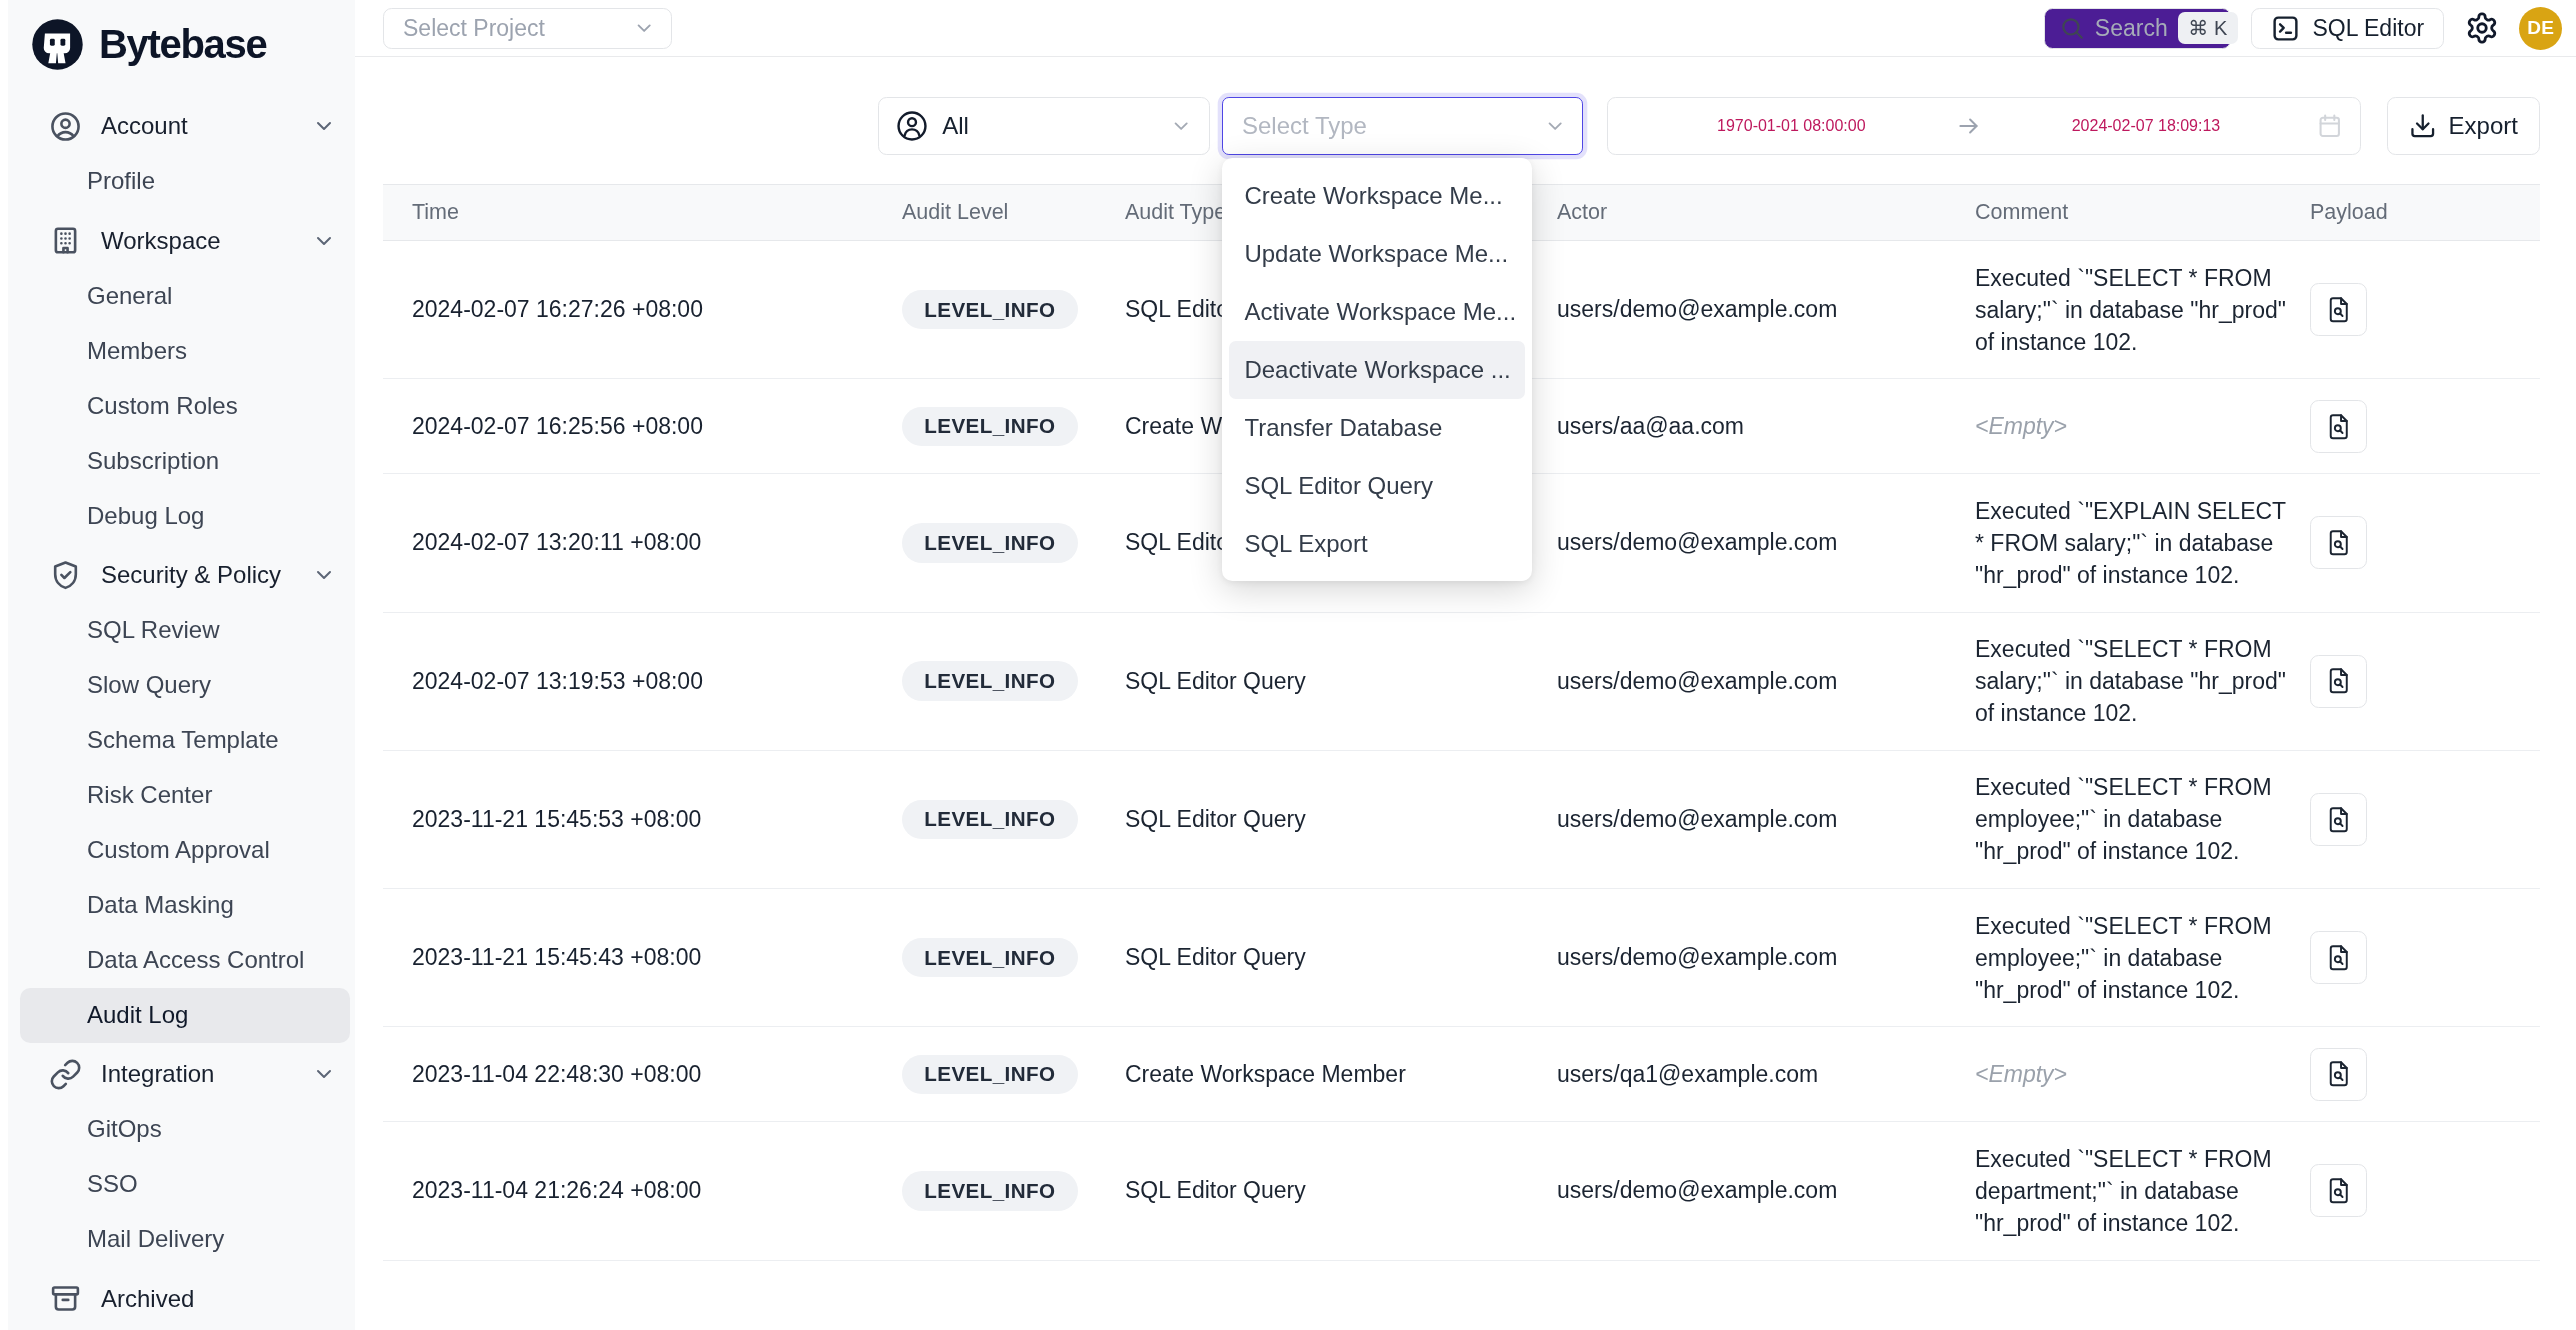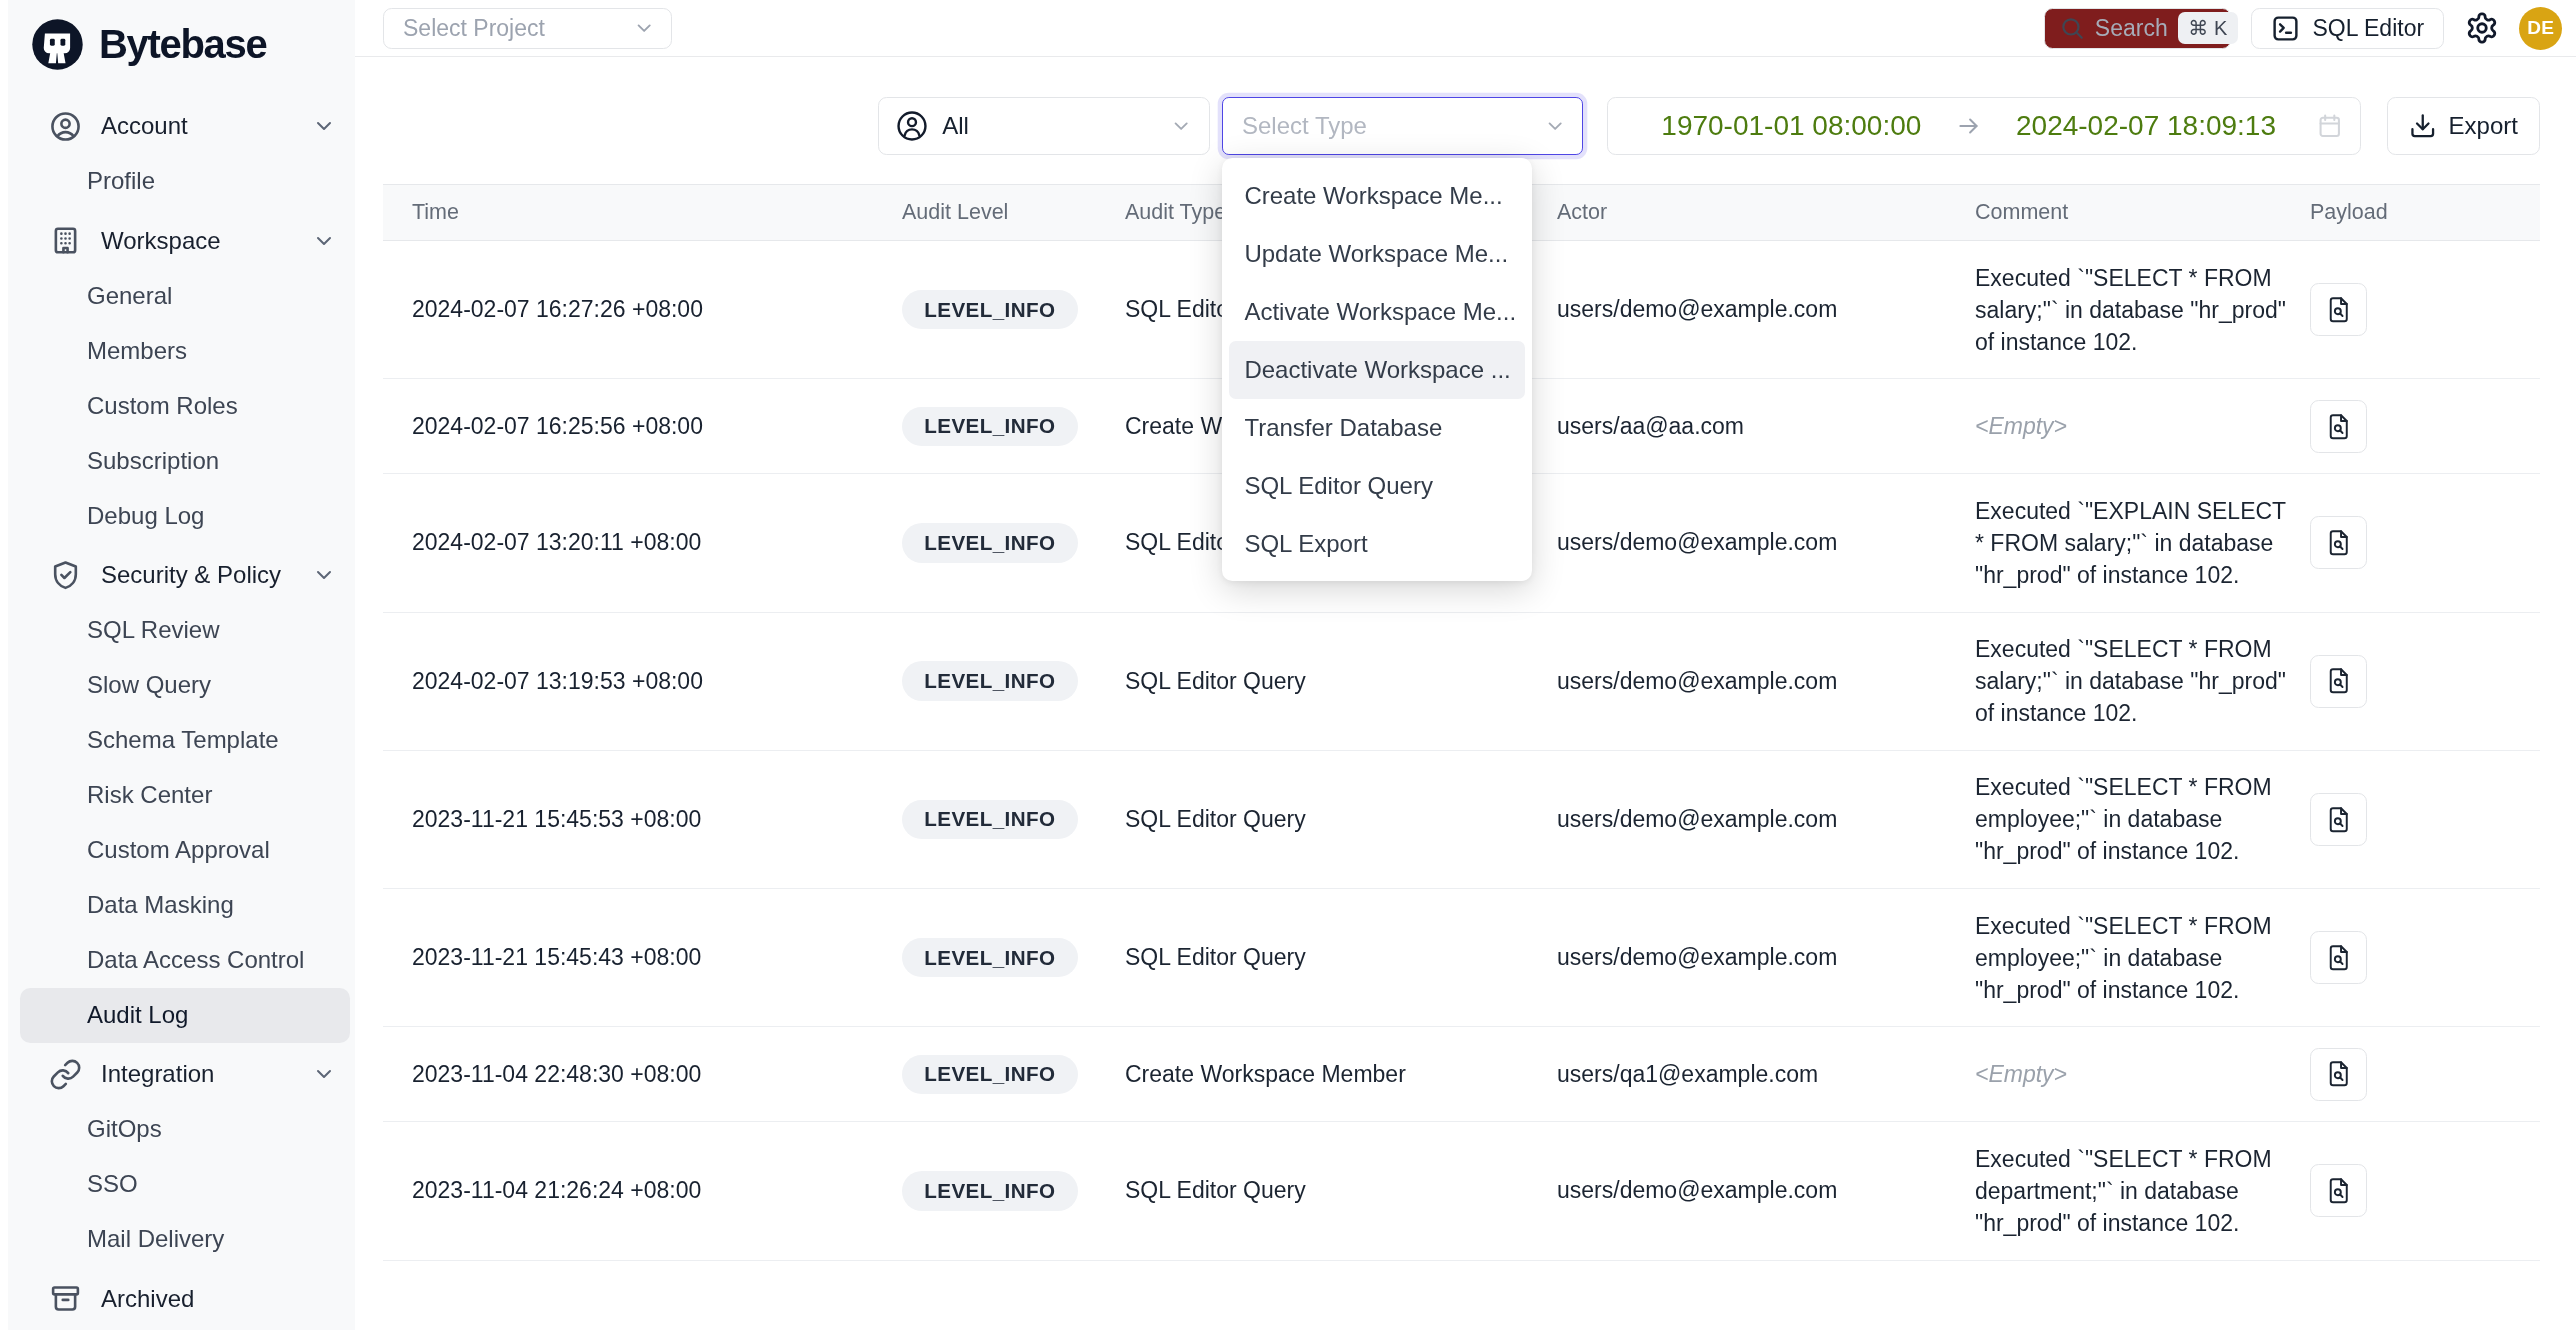--- a/index.html
+++ b/index.html
@@ -34,42 +34,42 @@
 
   
   .main { position:absolute; left:355px; top:0; width:2221px; height:1330px; background:#fff; }
 
   .topbar { height:57px; border-bottom:0.9px solid #e9eaec; display:flex; align-items:center; padding:0 13.7px 0 28px; }
   .project-select { width:289px; height:41px; background:#fff; border:0.9px solid #e3e5e8; border-radius:8.6px; display:flex; align-items:center; justify-content:space-between; padding:0 15.5px 0 19px; cursor:pointer; }
   .project-select .ps-label { font-size:23px; color:#9ca3af; }
   .project-select .chevron { color:#9ca3af; }
   .project-select .chevron svg { width:22.3px; height:22.3px; }
   .topbar-right { margin-left:auto; display:flex; align-items:center; gap:20.6px; }
-  .searchbox { width:187px; height:41px; border:0.9px solid #e3e5e8; border-radius:8.6px; display:flex; align-items:center; gap:10.3px; padding:0 7.7px 0 13.7px; cursor:text; background:#7f1d1d; }
+  .searchbox { width:187px; height:41px; border:0.9px solid #e3e5e8; border-radius:8.6px; display:flex; align-items:center; gap:10.3px; padding:0 7.7px 0 13.7px; cursor:text; background:#4c1d95; }
   .searchbox .mag { color:#3f4653; }
   .search-text { flex:1; font-size:23px; color:#a6acb8; }
   .kbd { background:#eef0f3; border-radius:6.9px; padding:4.3px 10.3px; font-size:20px; color:#3f4653; white-space:nowrap; }
   .sql-editor-btn { height:41px; background:#fff; border:0.9px solid #e3e5e8; border-radius:8.6px; display:flex; align-items:center; gap:12px; padding:0 19px; font-size:23px; color:#16202e; cursor:pointer; }
   .sql-editor-btn .si svg { width:29px; height:29px; }
   .gear-btn { background:none; border:none; padding:0; color:#10182a; cursor:pointer; }
   .gear-btn svg { width:34px; height:34px; }
   .avatar { width:43px; height:43px; border-radius:50%; background:#d9a413; color:#fff; font-size:19px; font-weight:700; display:flex; align-items:center; justify-content:center; cursor:pointer; letter-spacing:0.4px; }
 
   .filterbar { height:127px; display:flex; align-items:center; justify-content:flex-end; padding:40px 36px 29px 0; }
   .fctl { height:58px; background:#fff; border:0.9px solid #e3e5e8; border-radius:8.6px; display:flex; align-items:center; cursor:pointer; }
   .all-select { width:332px; padding:0 17px 0 15.5px; }
   .all-select .person { color:#121b2b; }
   .all-select .person svg { width:34px; height:34px; stroke-width:1.7; }
   .all-select .all-label { font-size:24px; color:#16202e; margin-left:13.7px; }
   .all-select .chevron, .type-select .chevron { margin-left:auto; color:#a4aab4; }
   .all-select .chevron svg, .type-select .chevron svg { width:22.3px; height:22.3px; }
   .type-select { width:361px; margin-left:12px; border:1.7px solid #4f46e5; border-radius:6.9px; box-shadow:0 0 0 4.3px rgba(79,70,229,.16); padding:0 15.5px 0 19px; }
   .type-select .placeholder { font-size:24px; color:#b2b7c1; }
   .daterange { width:754px; margin-left:24px; padding:0 17px 0 19px; }
-  .daterange .d-from, .daterange .d-to { flex:1; text-align:center; font-size:28px; color:#4d7c0f; white-space:nowrap; }
+  .daterange .d-from, .daterange .d-to { flex:1; text-align:center; font-size:16px; color:#be185d; white-space:nowrap; }
   .daterange .arrow { color:#9ca3af; }
   .daterange .arrow svg { width:26px; height:26px; stroke-width:1.8; }
   .daterange .cal { color:#d2d5da; margin-left:5.2px; }
   .daterange .cal svg { width:27.5px; height:27.5px; stroke-width:1.8; }
   .export-btn { width:153px; margin-left:26px; justify-content:center; gap:12px; font-size:24px; color:#16202e; }
   .export-btn .si svg { width:27.5px; height:27.5px; }
 
   
   .table { margin:0 36px 0 28px; }
   .thead, .trow { display:grid; grid-template-columns:519px 223px 432px 418px 335px 229px; }

